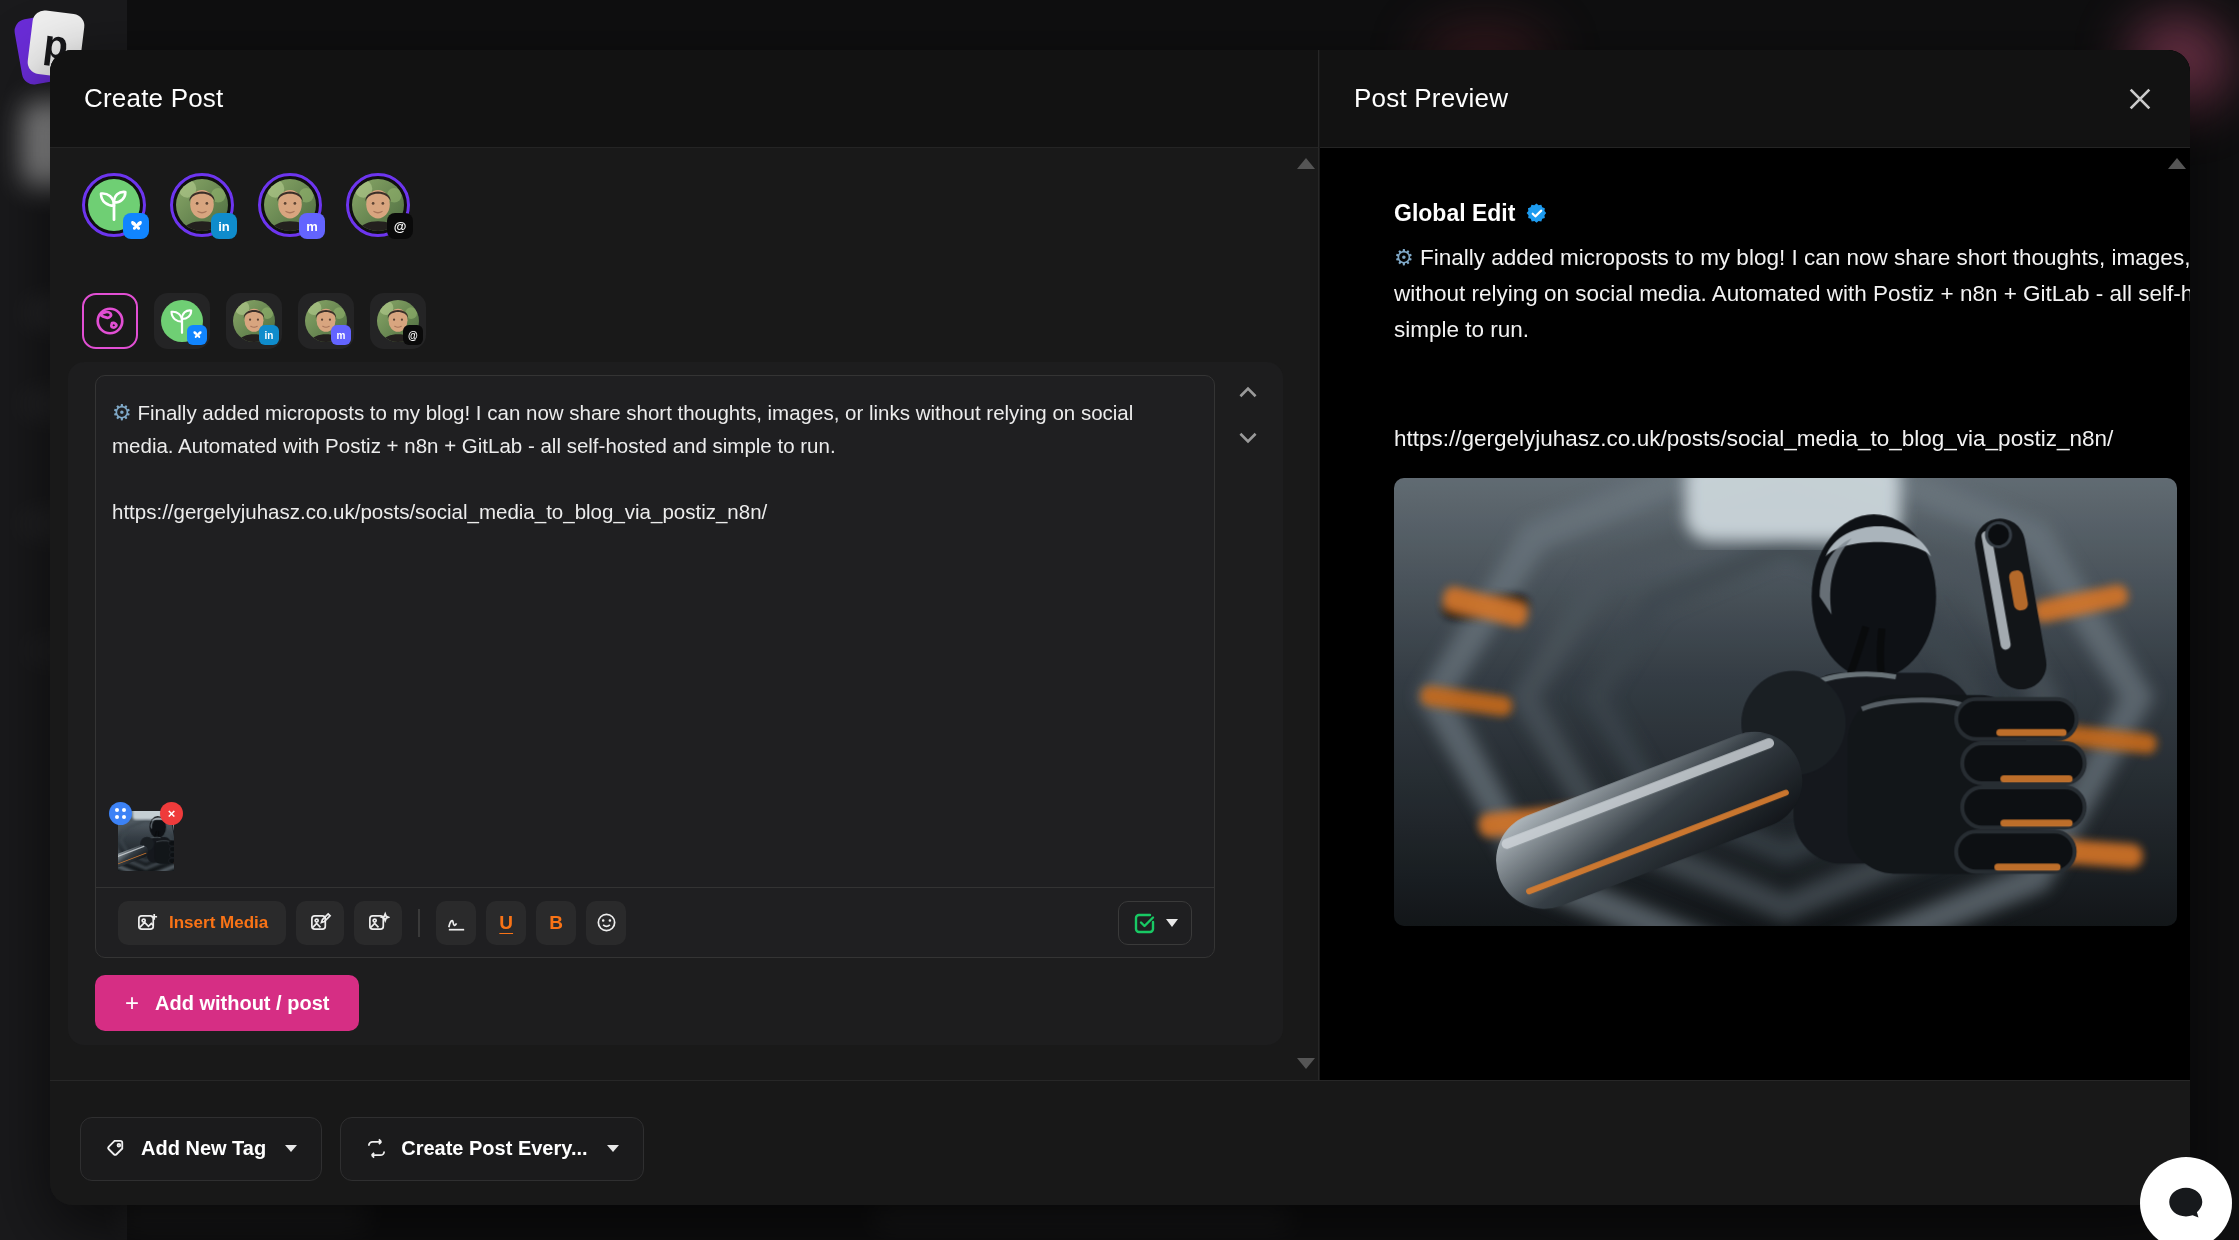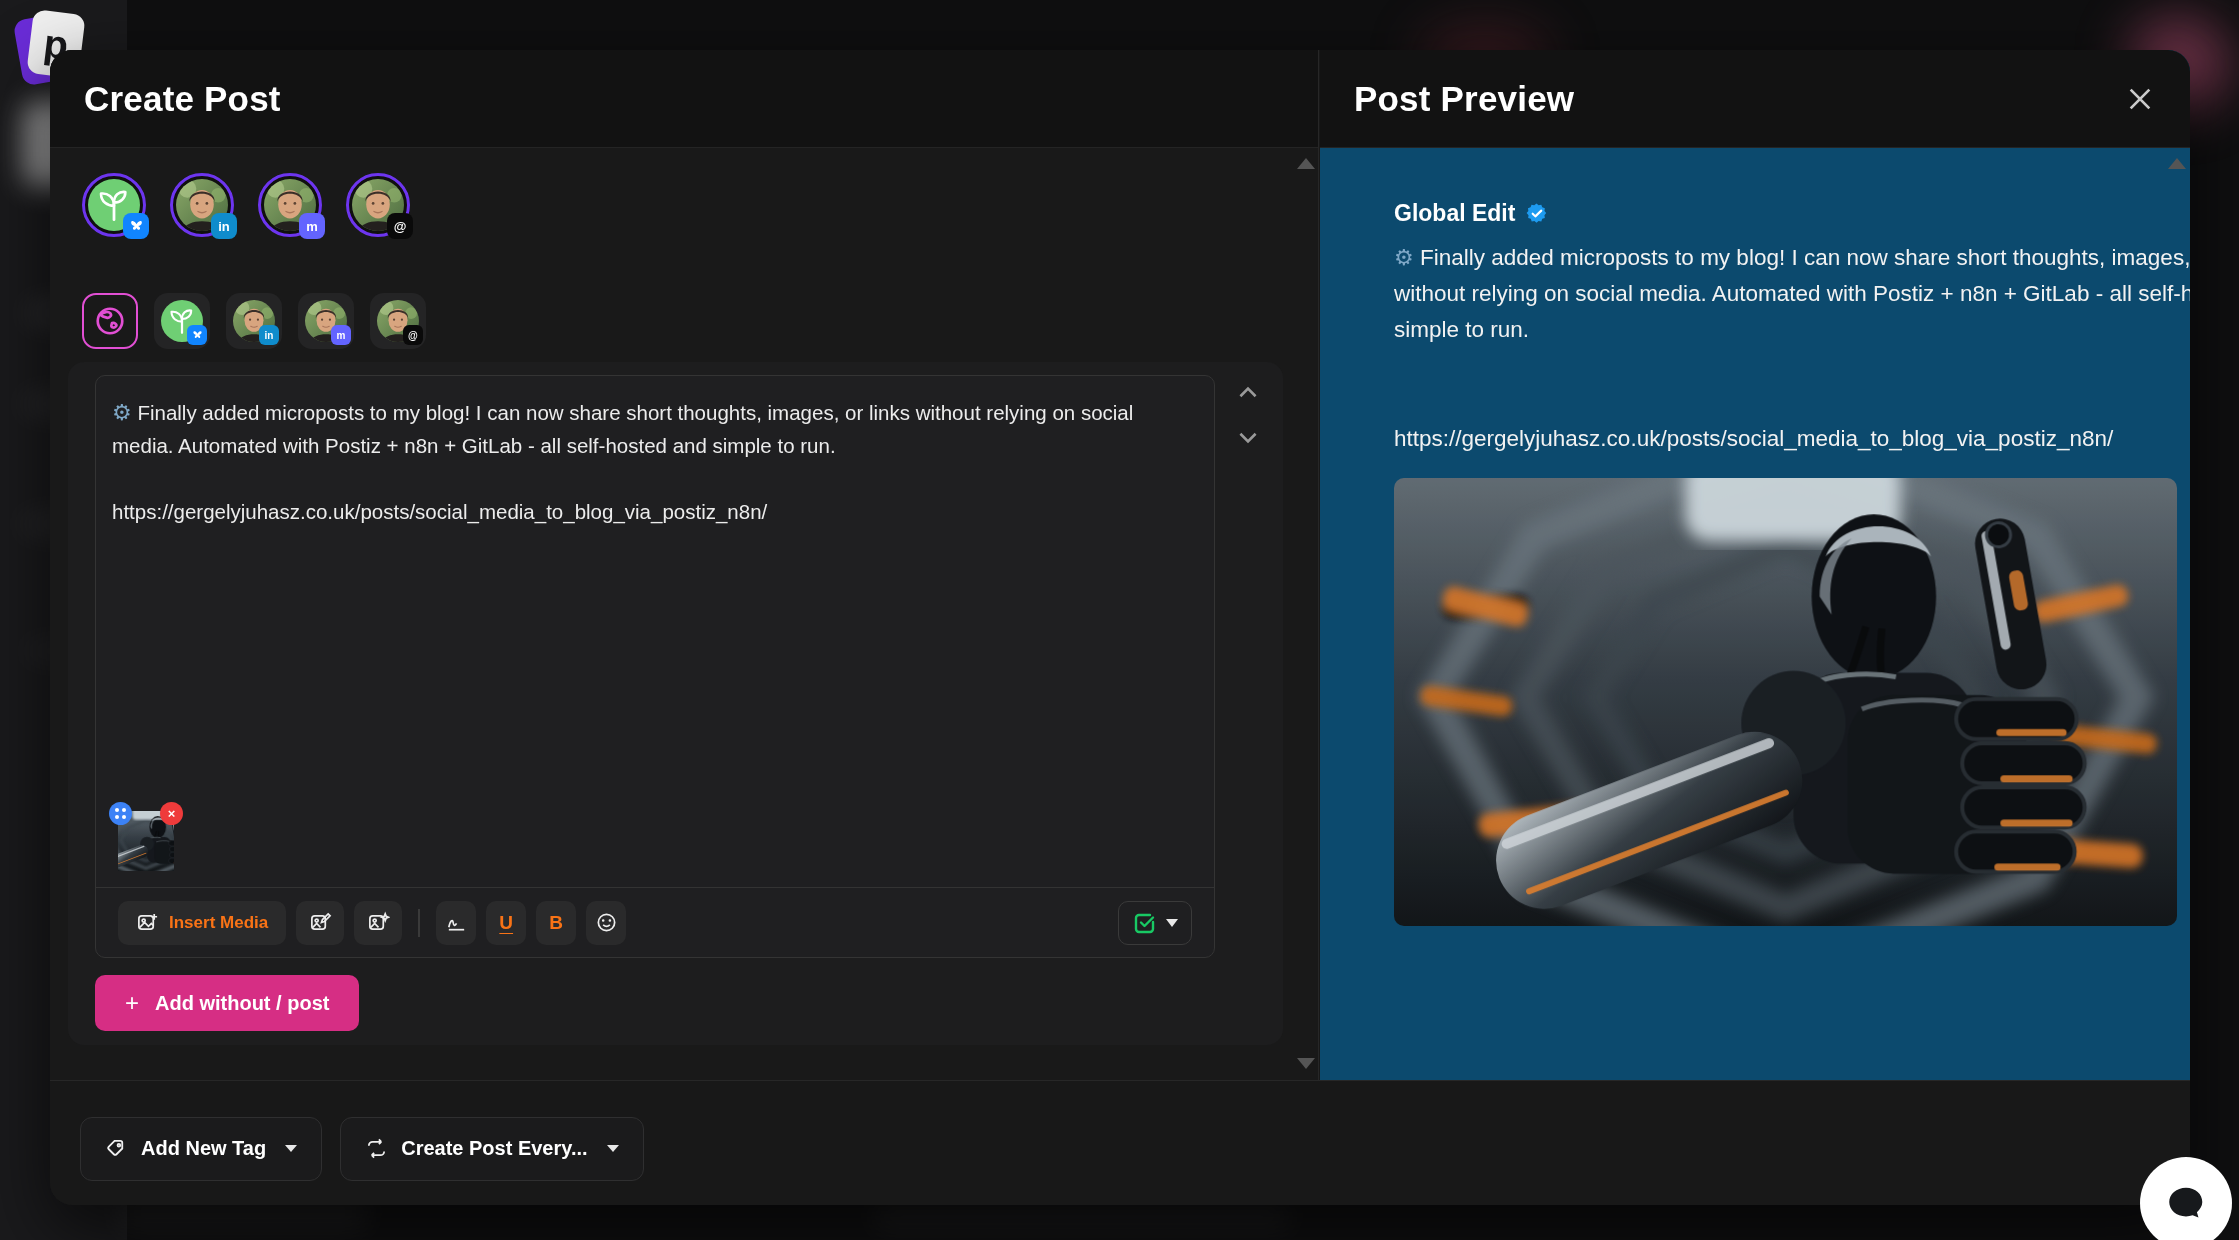--- a/index.html
+++ b/index.html
@@ -15,24 +15,24 @@
   .logo .back { position:absolute; left:2px; top:6px; width:56px; height:66px; background:#6a2cd7; border-radius:12px; transform:rotate(-10deg); }
   .logo .front { position:absolute; left:14px; top:2px; width:52px; height:64px; background:#efefef; border-radius:12px; transform:rotate(7deg);
     display:flex; align-items:center; justify-content:center; color:#17171a; font-weight:700; font-size:40px; }
   .pink-glow { position:absolute; border-radius:50%; filter:blur(26px); }
 
   
   .modal { position:absolute; left:50px; top:50px; width:2140px; height:1155px; background:#181818;
     border-radius:22px; overflow:hidden; box-shadow:0 24px 70px rgba(0,0,0,.65); z-index:3; }
   .panel { position:absolute; top:0; height:1030px; overflow:hidden; }
   .panel-left { left:0; width:1269px; border-right:1px solid #272727; background:#191919; }
-  .panel-right { left:1270px; width:870px; background:#0c4a6e; }
+  .panel-right { left:1270px; width:870px; background:#000000; }
   .panel-header { position:relative; height:98px; background:#121212; border-bottom:1px solid #242424;
     display:flex; align-items:center; padding:0 34px; }
-  .panel-title { font-size:35px; font-weight:700; letter-spacing:.2px; }
+  .panel-title { font-size:26px; font-weight:400; letter-spacing:.2px; }
   .close-btn { position:absolute; right:34px; top:33px; width:32px; height:32px; cursor:pointer; }
   .close-btn svg { width:32px; height:32px; stroke:#c9c9c9; stroke-width:2; }
 
   
   .tri { position:absolute; width:0; height:0; border-left:9px solid transparent; border-right:9px solid transparent; }
   .tri.up { border-bottom:11px solid #555; }
   .tri.down { border-top:11px solid #555; }
 
   
   .avatars-row { position:absolute; left:32px; top:123px; display:flex; gap:24px; }

